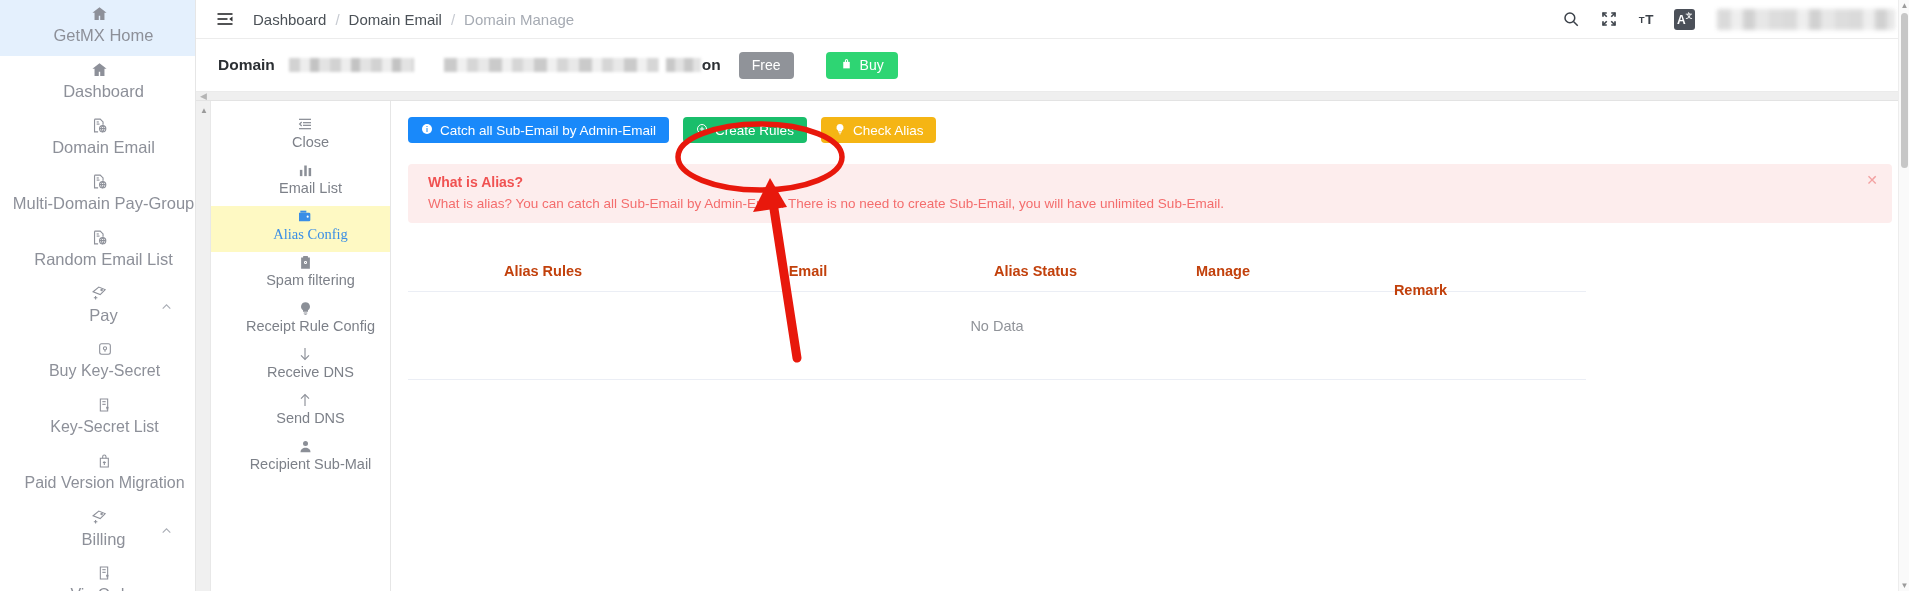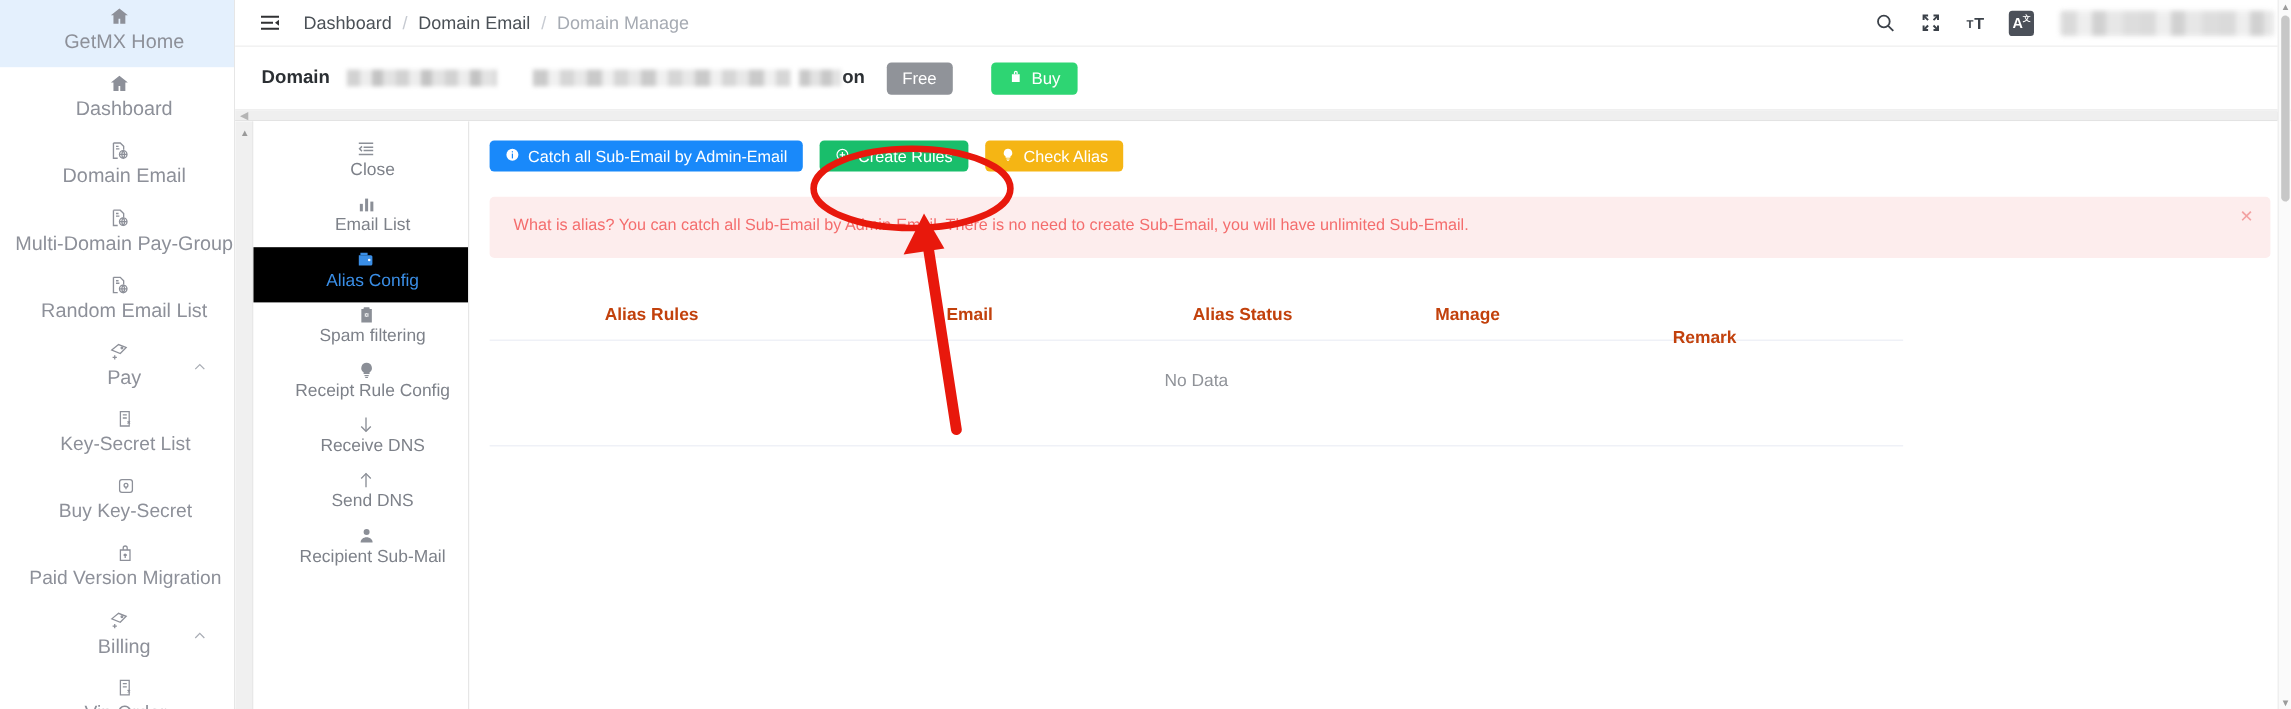--- a/index.html
+++ b/index.html
@@ -136,21 +136,21 @@
     border-right: 1px solid #e6e6e6;
     padding-top: 13px;
   }
   .tab {
     display: flex; align-items: center;
     height: 46px; padding-left: 20px;
     font-size: 14.5px; color: #7d8189;
     cursor: pointer; white-space: nowrap; flex-direction: column;
   }
   .tab .t-ico { width: 20px; flex:0 0 20px; margin-right: 11px; display:flex; align-items:center; justify-content:center; color:#8b8f97; }
-  .tab.active { background: #000000; color: #3a8ee6; }
+  .tab.active { background: #fef9c3; color: #3a8ee6; font-family: Liberation Serif, serif; }
   .tab.active .t-ico { color: #3a8ee6; }
 
   
   .tabscroll {
     width: 15px; flex: 0 0 15px; background: #f0f0f0;
     border-right: 1px solid #e8e8e8;
     position: relative;
   }
   .tabscroll .up { position:absolute; top:5px; left:4px; color:#9a9a9a; font-size:8px; }
 
@@ -302,38 +302,38 @@
       <span class="chev">
         <svg width="13" height="13" viewBox="0 0 24 24" fill="none" stroke="currentColor" stroke-width="2">
             <polyline points="5,15 12,8 19,15"></polyline>
           </svg>
       </span>
     </div>
 
     <div class="side-item sub">
       <span class="s-ico">
         <svg width="16" height="16" viewBox="0 0 24 24" fill="none" stroke="currentColor" stroke-width="1.6">
+          <rect x="4" y="4" width="16" height="16" rx="3"></rect>
+            <circle cx="12" cy="11" r="2.4"></circle>
+            <path d="M12 13.4V16"></path>
+        </svg>
+      </span>
+      <span>Buy Key-Secret</span>
+    </div>
+
+    <div class="side-item sub">
+      <span class="s-ico">
+        <svg width="16" height="16" viewBox="0 0 24 24" fill="none" stroke="currentColor" stroke-width="1.6">
           <path d="M5 3h11v18H5z"></path>
             <line x1="8" y1="7" x2="13" y2="7"></line>
             <line x1="8" y1="11" x2="13" y2="11"></line>
             <path d="M14 15l3 3m0-3l-3 3"></path>
         </svg>
       </span>
       <span>Key-Secret List</span>
-    </div>
-
-    <div class="side-item sub">
-      <span class="s-ico">
-        <svg width="16" height="16" viewBox="0 0 24 24" fill="none" stroke="currentColor" stroke-width="1.6">
-          <rect x="4" y="4" width="16" height="16" rx="3"></rect>
-            <circle cx="12" cy="11" r="2.4"></circle>
-            <path d="M12 13.4V16"></path>
-        </svg>
-      </span>
-      <span>Buy Key-Secret</span>
     </div>
 
     <div class="side-item sub">
       <span class="s-ico">
         <svg width="16" height="16" viewBox="0 0 24 24" fill="none" stroke="currentColor" stroke-width="1.6">
           <path d="M5 8h12v13H5z"></path>
             <path d="M8.5 8V5.5a2.5 2.5 0 0 1 5 0V8"></path>
             <path d="M11 18v-5m0-0.2-2 2m2-2 2 2"></path>
         </svg>
       </span>
@@ -563,20 +563,21 @@
                   <path d="M12 2a7 7 0 0 0-4 12.8V17h8v-2.2A7 7 0 0 0 12 2z"></path>
                   <rect x="9" y="18.3" width="6" height="1.7" rx=".8"></rect>
                   <rect x="10" y="21" width="4" height="1.4" rx=".7"></rect>
                 </svg>
             </span>
             <span>Check Alias</span>
           </button>
         </div>
 
         <div class="alert">
+          <div class="alert-title">What is Alias?</div>
           <div class="alert-desc">What is alias? You can catch all Sub-Email by Admin-Email. There is no need to create Sub-Email, you will have unlimited Sub-Email.</div>
           <span class="alert-x">✕</span>
         </div>
 
         <div class="tbl">
           <div class="tbl-head">
             <div class="th c1">Alias Rules</div>
             <div class="th c2">Email</div>
             <div class="th c3">Alias Status</div>
             <div class="th c4">Manage</div>

